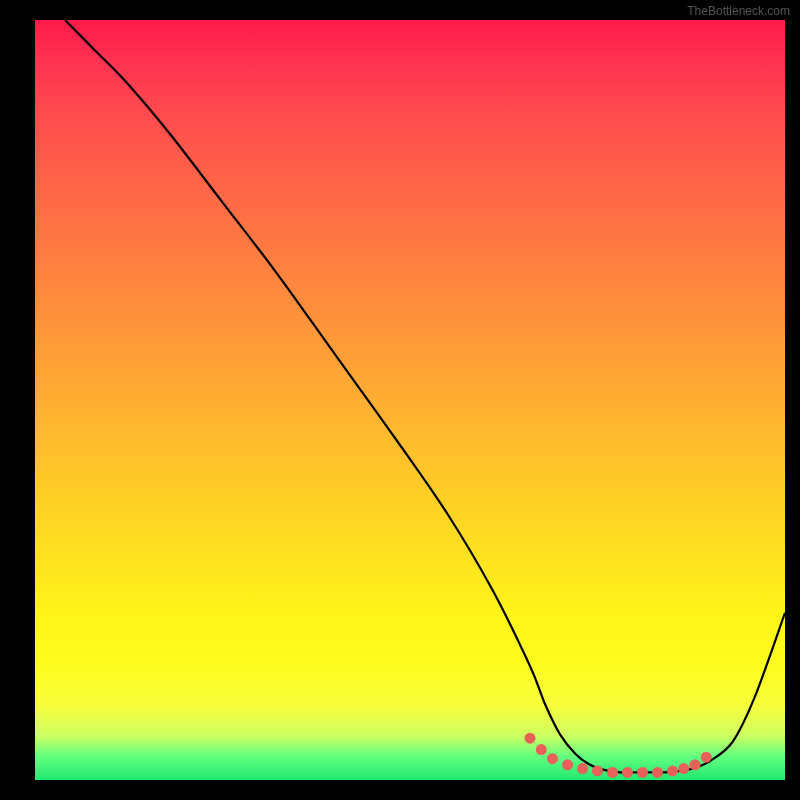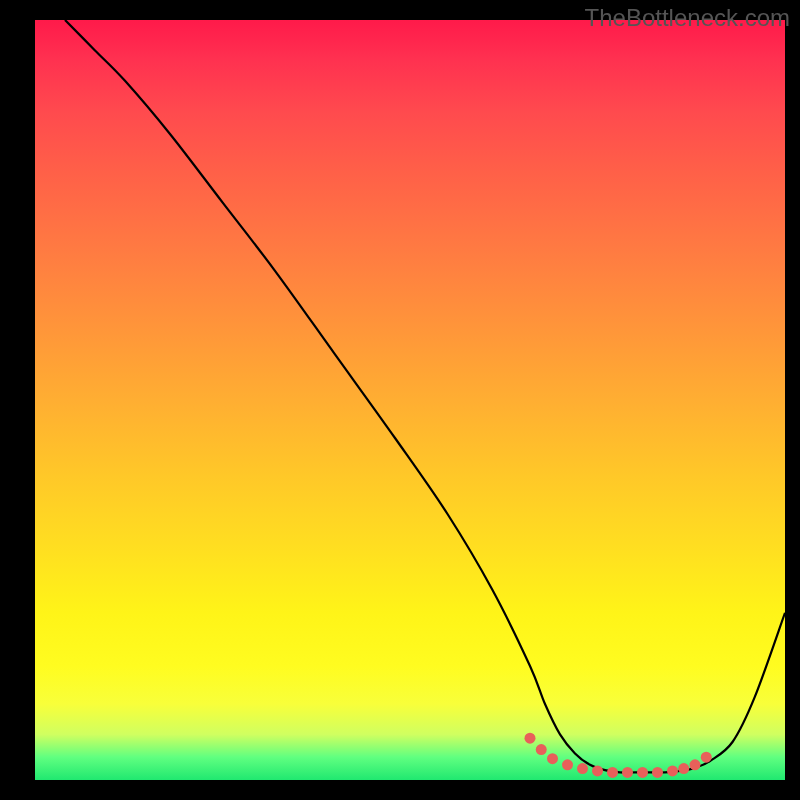--- a/index.html
+++ b/index.html
@@ -15,21 +15,21 @@
     width: 800px;
     height: 800px;
     position: relative;
     background: #000;
   }
   .watermark {
     position: absolute;
     top: 4px;
     right: 10px;
     color: #555;
-    font-size: 24px;
+    font-size: 12px;
     font-weight: 500;
     z-index: 10;
   }
   .plot-area {
     position: absolute;
     left: 35px;
     top: 20px;
     width: 750px;
     height: 760px;
     overflow: hidden;

